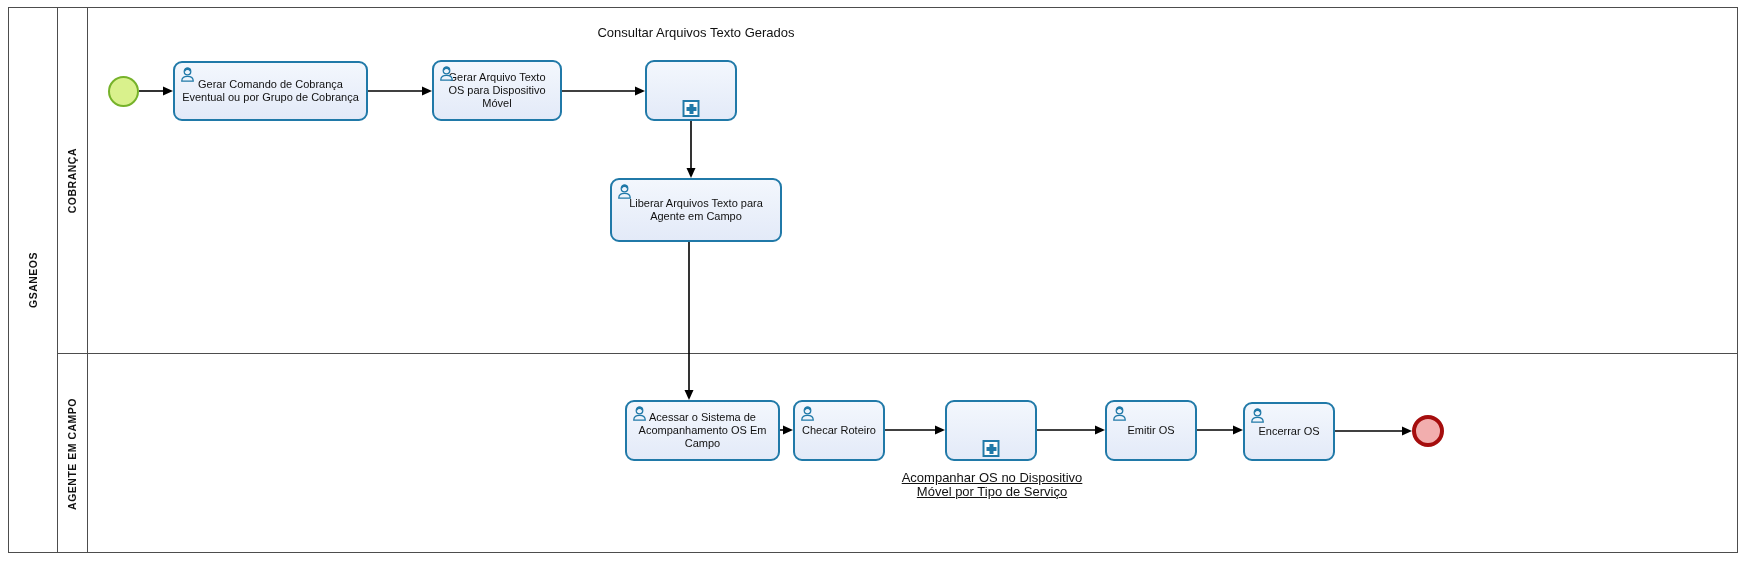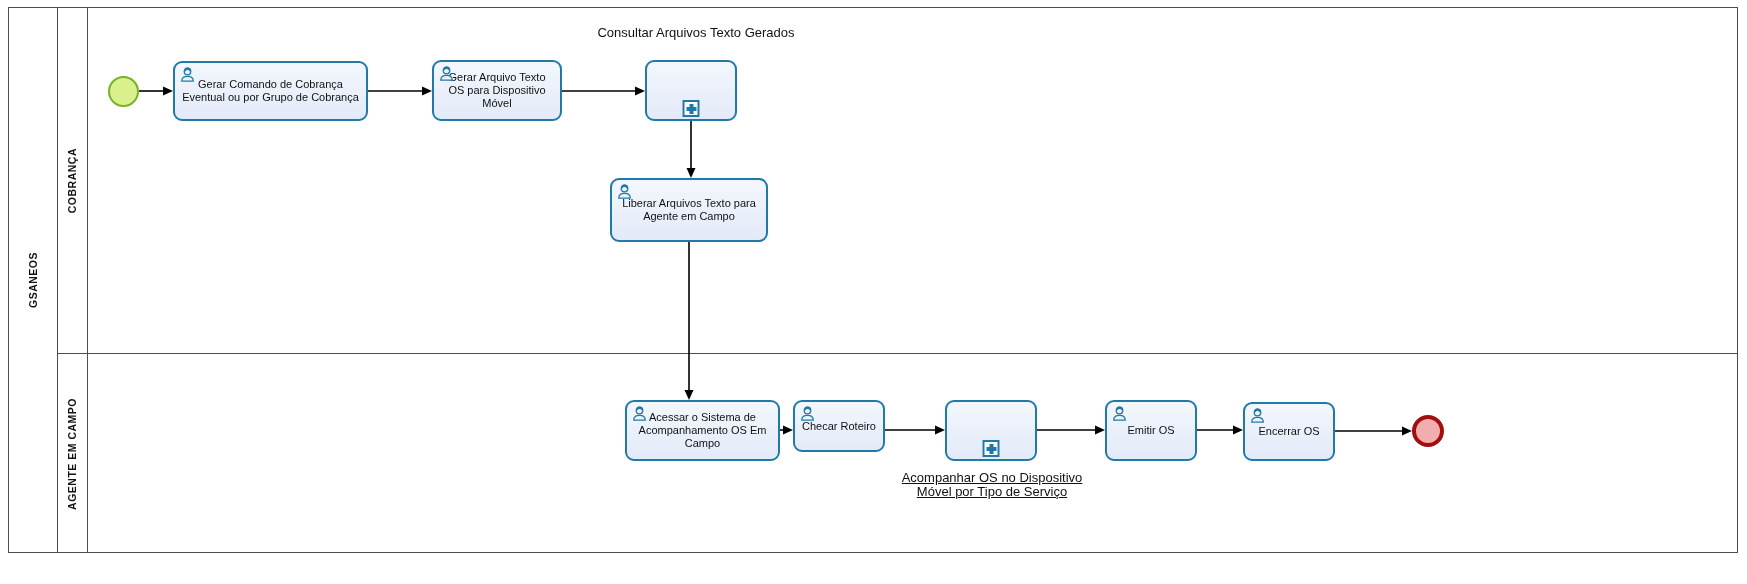--- a/index.html
+++ b/index.html
@@ -37,23 +37,23 @@
   .event{position:absolute;border-radius:50%;box-sizing:border-box;}
   #n-start{left:108px;top:76px;width:31px;height:31px;border:2.5px solid #76b22a;background:#d9f18c;}
   #n-end{left:1412px;top:415px;width:32px;height:32px;border:4.5px solid #a50d0d;background:#f2aeae;}
 
   .anno{position:absolute;font-size:13px;line-height:14px;text-align:center;}
 
   
   #n-gerar-comando{left:173px;top:61px;width:195px;height:60px;}
   #n-gerar-arquivo{left:432px;top:60px;width:130px;height:61px;}
   #n-sub-consultar{left:645px;top:60px;width:92px;height:61px;}
-  #n-liberar{left:610px;top:178px;width:158px;height:64px;}
+  #n-liberar{left:610px;top:178px;width:172px;height:64px;}
   #n-acessar{left:612px;top:400px;width:155px;height:61px;margin-left:13px;}
-  #n-checar{left:793px;top:400px;width:92px;height:52px;}
+  #n-checar{left:793px;top:400px;width:92px;height:61px;}
   #n-sub-acompanhar{left:945px;top:400px;width:92px;height:61px;}
   #n-emitir{left:1105px;top:400px;width:92px;height:61px;align-items:center;}
   #n-encerrar{left:1243px;top:402px;width:92px;height:59px;text-align:center;}
   #lbl-consultar{left:596px;top:26px;width:200px;}
   #lbl-acompanhar{left:886px;top:471px;width:212px;text-decoration:underline;}
 
   .flows{position:absolute;left:0;top:0;pointer-events:none;}
   .flows line{stroke:#000;stroke-width:1.6;}
   .flows polygon{fill:#000;}
   .defs-hidden{position:absolute;width:0;height:0;overflow:hidden;}

